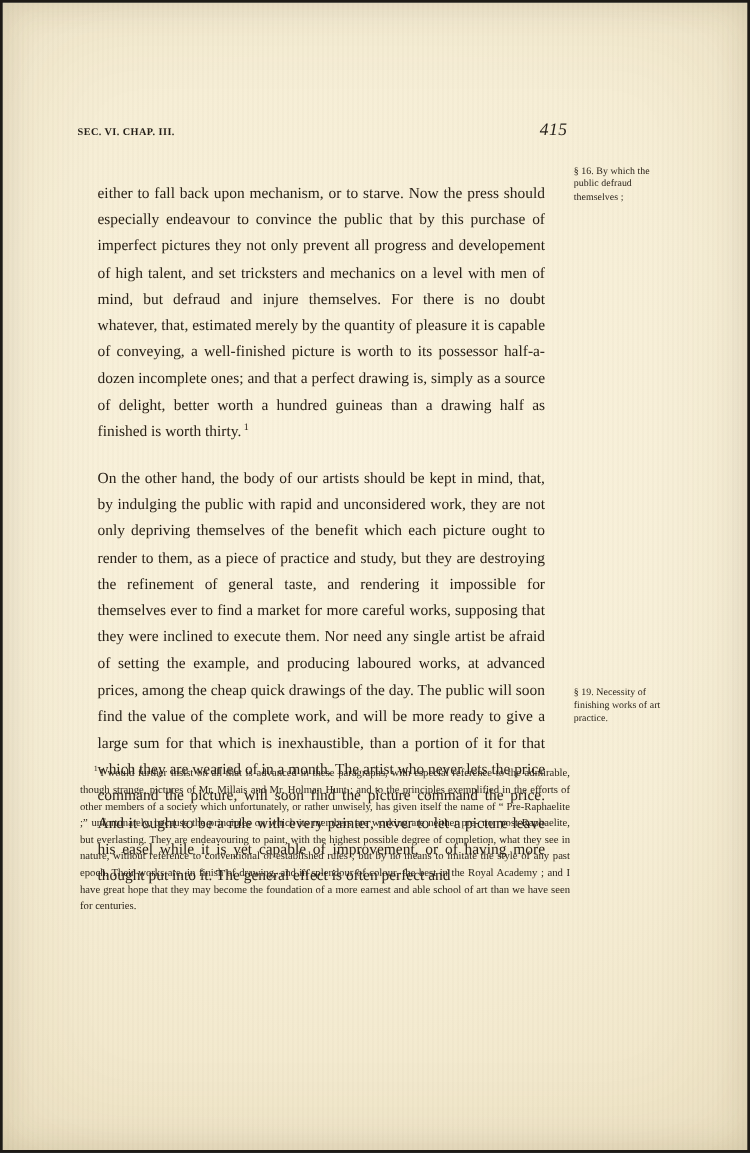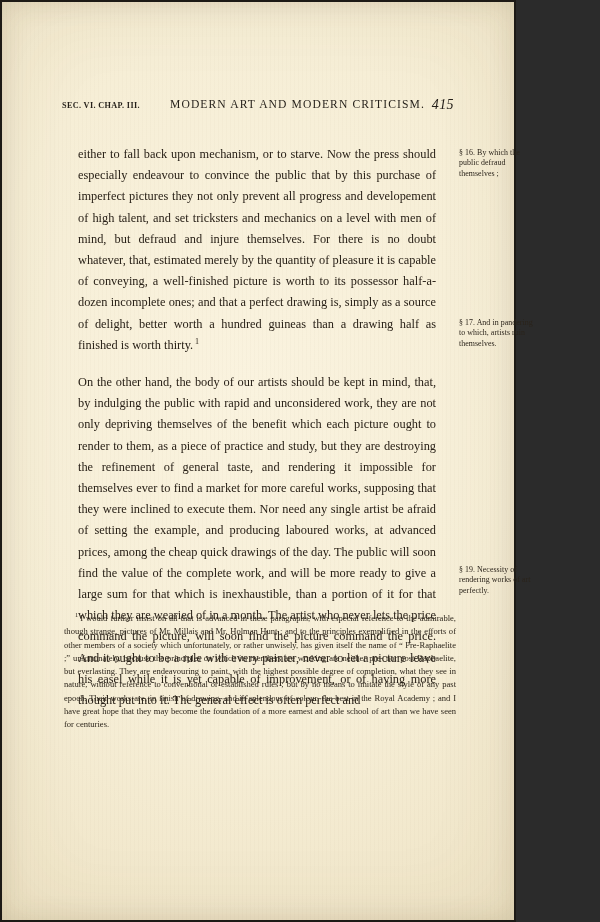--- a/index.html
+++ b/index.html
@@ -10,21 +10,21 @@
   body {
     width: 600px;
     height: 922px;
     overflow: hidden;
     font-family: "Liberation Serif", "DejaVu Serif", serif;
   }
 
   
   .scan {
     position: relative;
-    width: 516px;
+    width: 600px;
     height: 922px;
     box-sizing: border-box;
     border: 2px solid #1d1a16;
     background:
       radial-gradient(ellipse 120% 85% at 48% 42%, #faf3df 0%, #f6eed6 45%, #efe4c6 78%, #e6d9b6 100%);
   }
   
   .scan::before {
     content: "";
     position: absolute;
@@ -118,21 +118,20 @@
   
   .marginalia {
     position: absolute;
     left: 457px;
     width: 78px;
     color: #2a231a;
     font-size: 7.9px;
     line-height: 10.4px;
     text-align: left;
     letter-spacing: .05px;
-    margin-top: 16px;
   }
   .marginalia .sect { white-space: nowrap; }
 
   #note-16 { top: 130px; }
   #note-17 { top: 300px; }
   #note-18 { top: 547px; }
 
   
   .footnote {
     position: absolute;
@@ -154,42 +153,37 @@
   }
 </style>
 </head>
 <body>
 
 <div class="scan">
   <div class="page">
 
     <div class="runhead">
       <span class="sec">SEC. VI. CHAP. III.</span>
-      <span class="title">MODERN ART AND MODERN CRITICISM.</span>
       <span class="folio">415</span>
     </div>
 
     <div class="body-col">
       <p><span>either to fall back upon mechanism, or to starve.  Now the press should especially endeavour to convince the public that by this purchase of imperfect pictures they not only prevent all progress and developement of high talent, and set tricksters and mechanics on a level with men of mind, but defraud and injure themselves. For there is no doubt whatever, that, estimated merely by the quantity of pleasure it is capable of conveying, a well-finished picture is worth to its possessor half-a-dozen incomplete ones; and that a perfect drawing is, simply as a source of delight, better worth a hundred guineas than a drawing half as finished is worth thirty.</span><span class="fnref">1</span></p>
       <p>On the other hand, the body of our artists should be kept in mind, that, by indulging the public with rapid and unconsidered work, they are not only depriving themselves of the benefit which each picture ought to render to them, as a piece of practice and study, but they are destroying the refinement of general taste, and rendering it impossible for themselves ever to find a market for more careful works, supposing that they were inclined to execute them. Nor need any single artist be afraid of setting the example, and producing laboured works, at advanced prices, among the cheap quick drawings of the day.  The public will soon find the value of the complete work, and will be more ready to give a large sum for that which is inexhaustible, than a portion of it for that which they are wearied of in a month.  The artist who never lets the price command the picture, will soon find the picture command the price. And it ought to be a rule with every painter, never to let a picture leave his easel while it is yet capable of improvement, or of having more thought put into it.  The general effect is often perfect and</p>
     </div>
 
     <div class="marginalia" id="note-16">
       <span class="sect">§ 16.</span>
       <span>By which the public defraud themselves ;</span>
     </div>
 
-    <div class="marginalia" id="note-17">
-      <span class="sect">§ 17.</span>
-      <span>And in pandering to which, artists ruin themselves.</span>
-    </div>
 
     <div class="marginalia" id="note-18">
       <span class="sect">§ 19.</span>
-      <span>Necessity of rendering works of art perfectly.</span>
+      <span>Necessity of finishing works of art practice.</span>
     </div>
 
     <div class="footnote">
       <p><span class="marker">1</span><span>I would further insist on all that is advanced in these paragraphs, with especial reference to the admirable, though strange, pictures of Mr. Millais and Mr. Holman Hunt ; and to the principles exemplified in the efforts of other members of a society which unfortunately, or rather unwisely, has given itself the name of “ Pre-Raphaelite ;” unfortunately, because the principles on which its members are working are neither pre- nor post-Raphaelite, but everlasting.  They are endeavouring to paint, with the highest possible degree of completion, what they see in nature, without reference to conventional or established rules ; but by no means to imitate the style of any past epoch.  Their works are, in finish of drawing, and in splendour of colour, the best in the Royal Academy ; and I have great hope that they may become the foundation of a more earnest and able school of art than we have seen for centuries.</span></p>
     </div>
 
   </div>
 </div>
 
 </body></html>

